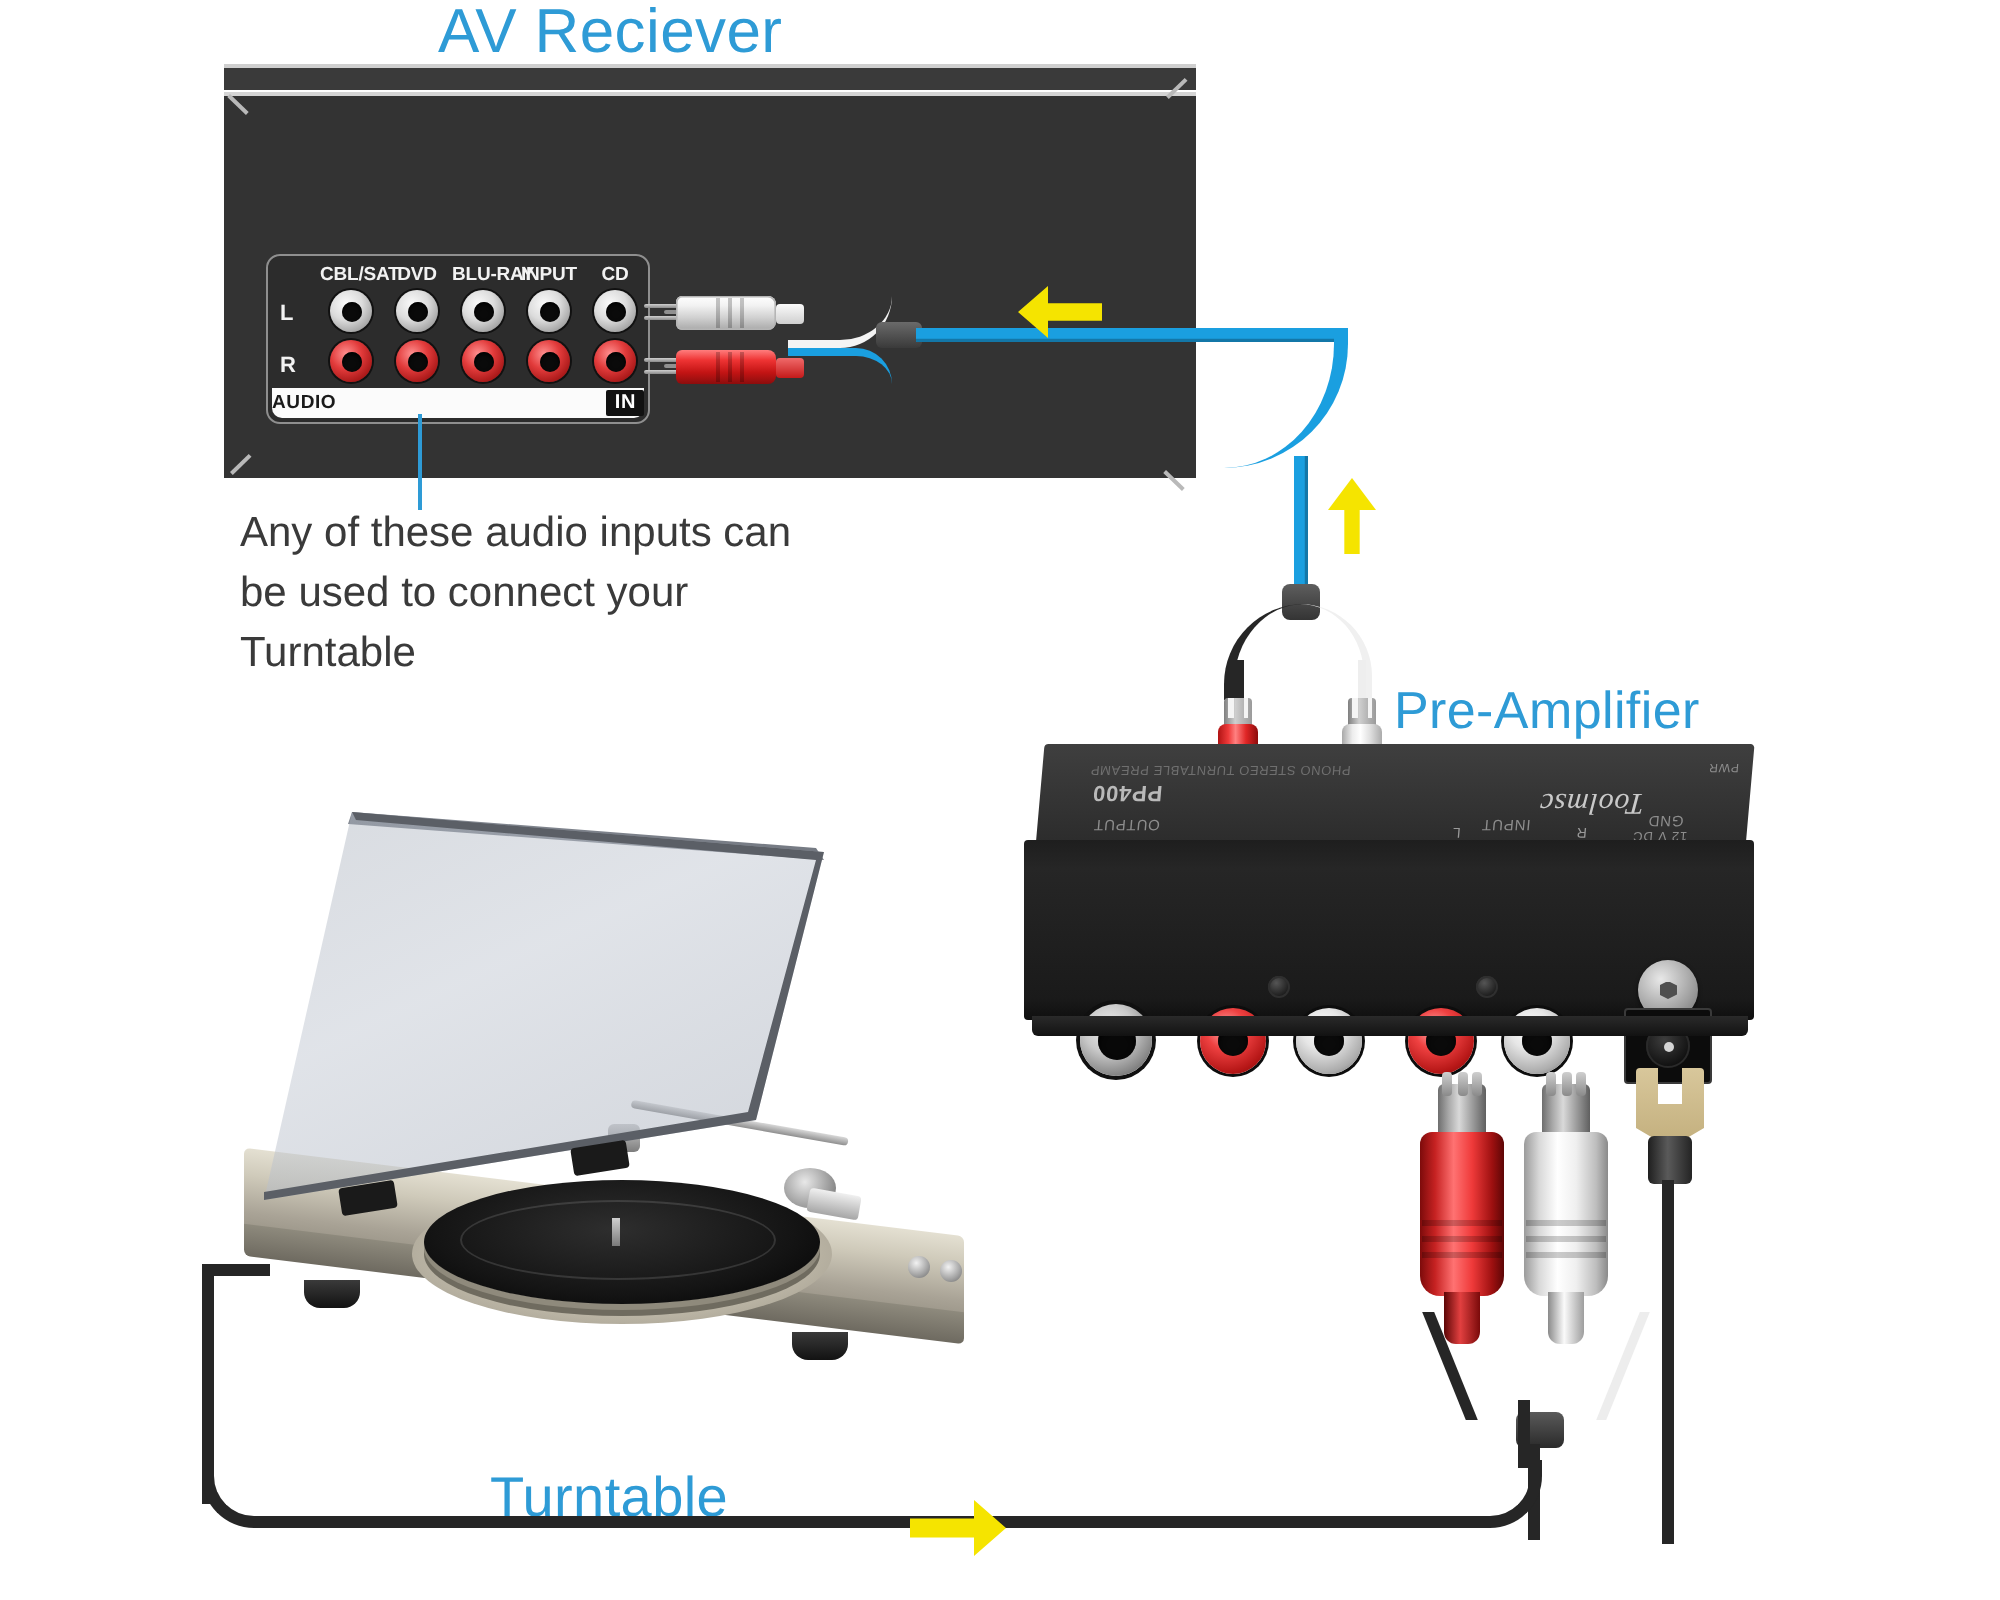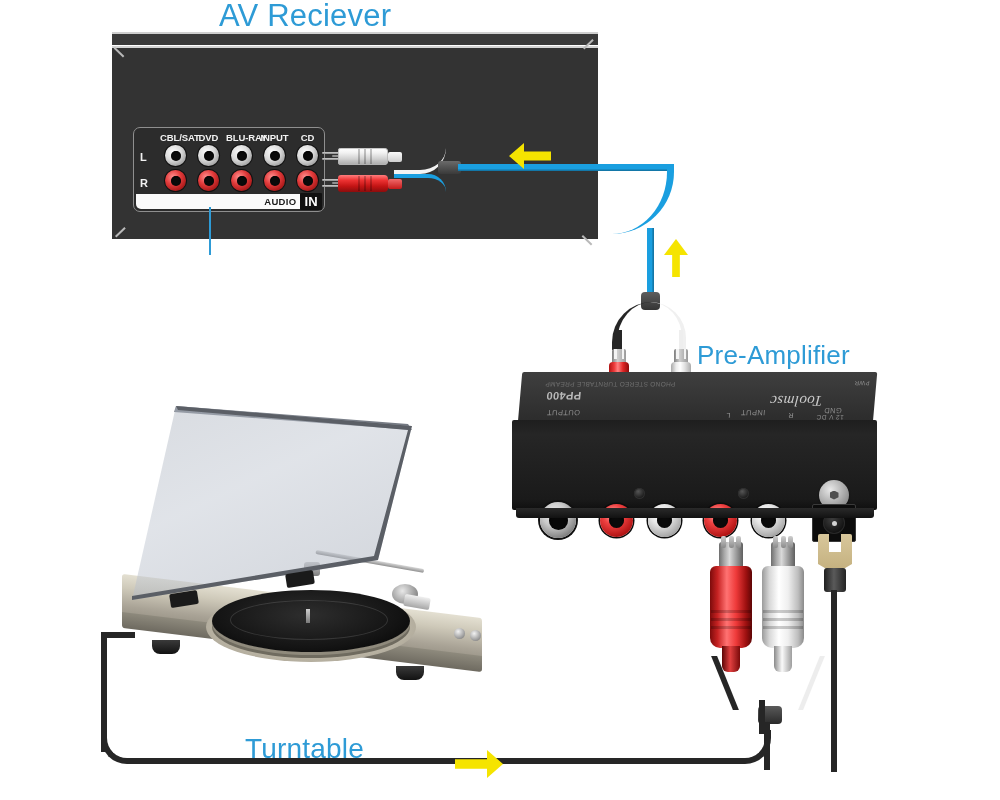--- a/index.html
+++ b/index.html
@@ -77,25 +77,25 @@
   }
   .rowlabel {
     position:absolute; left: 6px; color:#f2f2f2;
     font-size: 11px; font-weight: 700;
   }
   #rowL { top: 23px; }
   #rowR { top: 49px; }
   #audio-bar {
     position:absolute; left: 2px; bottom: 2px; width: 186px; height: 15px;
     background:#fbfbfb; border-radius: 0 0 5px 5px;
-    display:flex; align-items:center; justify-content:flex-end; gap: 4px;
+    display:flex; align-items:center; justify-content:space-between; gap: 4px;
   }
   #audio-text { color:#1a1a1a; font-size: 9.5px; font-weight: 700; letter-spacing:.3px; }
   #in-badge {
-    background:#111; color:#fff; font-size: 13px; font-weight:700;
+    background:#111; color:#fff; font-size: 10px; font-weight:700;
     padding: 1px 4px; border-radius: 1px; letter-spacing:.3px;
   }
 
   
   .plug { position:absolute; height: 17px; }
   .plug .tipgrp { position:absolute; left:0; top:4px; width:18px; height:9px; }
   .plug .pin {
     position:absolute; left:0; width:17px; height:2.4px;
     background: linear-gradient(#cfcfcf,#8a8a8a); border-radius:1px;
   }
@@ -588,20 +588,21 @@
 
   <div class="abs" id="lead-white"></div>
   <div class="abs" id="lead-blue"></div>
   <div class="abs" id="splitter"></div>
   <div class="abs" id="cable-h"></div>
   <div class="abs" id="cable-curve"></div>
   <div class="abs" id="cable-vert"></div>
   <div class="abs" id="cable-boot"></div>
 
   <div class="abs" id="leader-line"></div>
+  <div class="abs" id="annotation">Any of these audio inputs can be used to connect your Turntable</div>
 
   <div class="abs ybranch" id="yb-red"></div>
   <div class="abs ybranch" id="yb-white"></div>
   <div class="abs" id="ystem-red"></div>
   <div class="abs" id="ystem-white"></div>
 
   <div class="vplug red abs" style="left:607px; top:362px;">
     <div class="vtip"></div>
     <div class="vbarrel"></div>
     <div class="vpin"></div>

